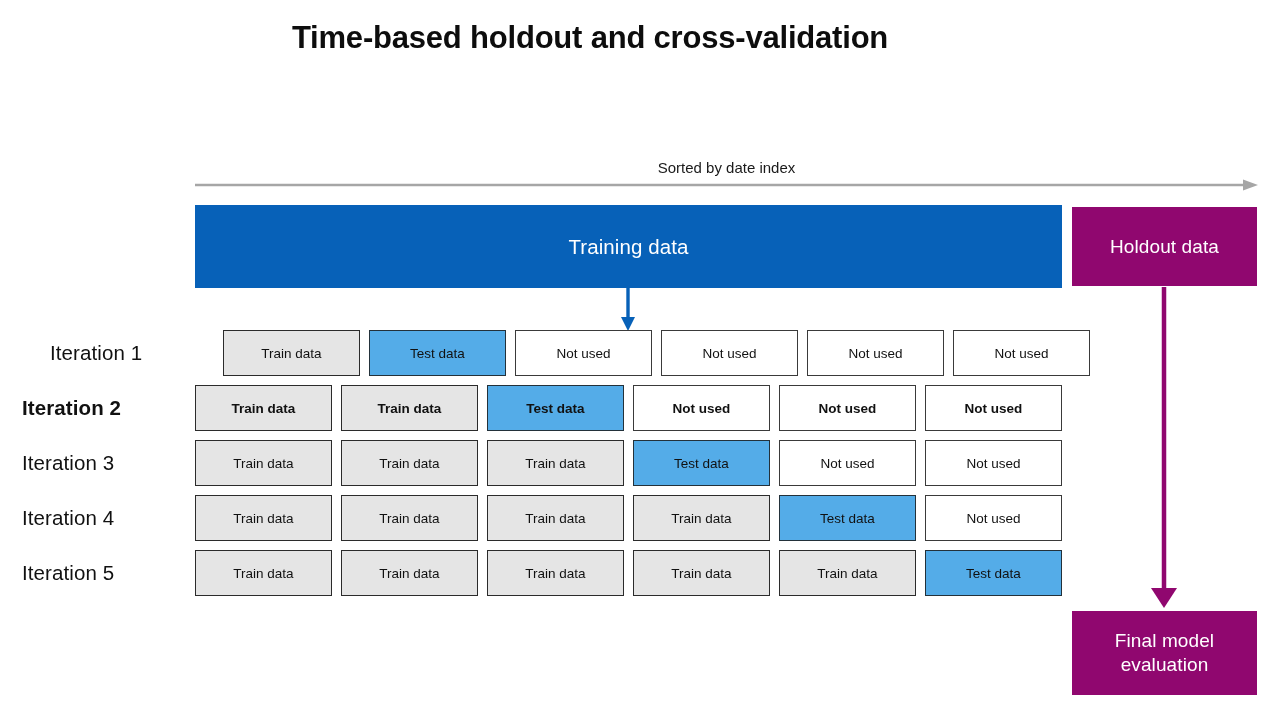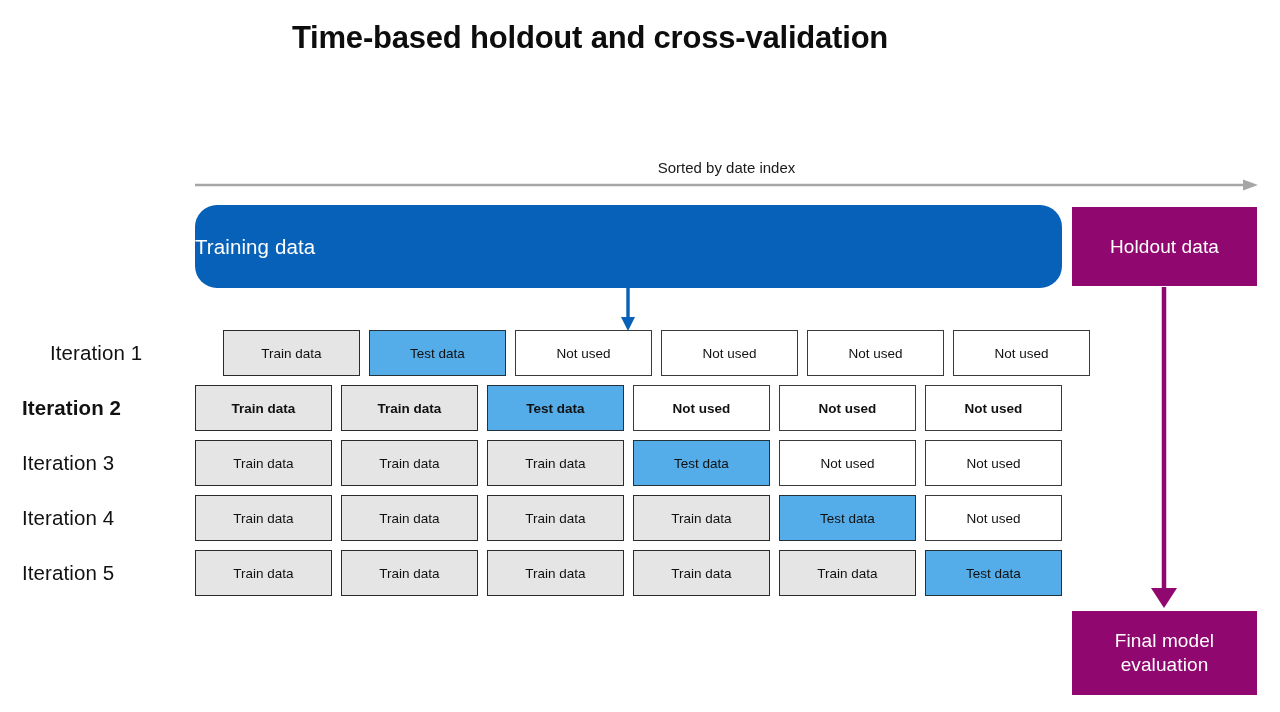--- a/index.html
+++ b/index.html
@@ -51,22 +51,21 @@
   
   #training-bar {
     position: absolute;
     left: 195px;
     top: 205px;
     width: 867px;
     height: 83px;
     background: #0761b8;
     display: flex;
     align-items: center;
-    justify-content: flex-start;
-    border-radius: 22px;
+    justify-content: center;
   }
   #training-bar .bar-label {
     color: #ffffff;
     font-size: 20.5px;
     letter-spacing: 0.1px;
   }
 
   #holdout-bar {
     position: absolute;
     left: 1072px;

